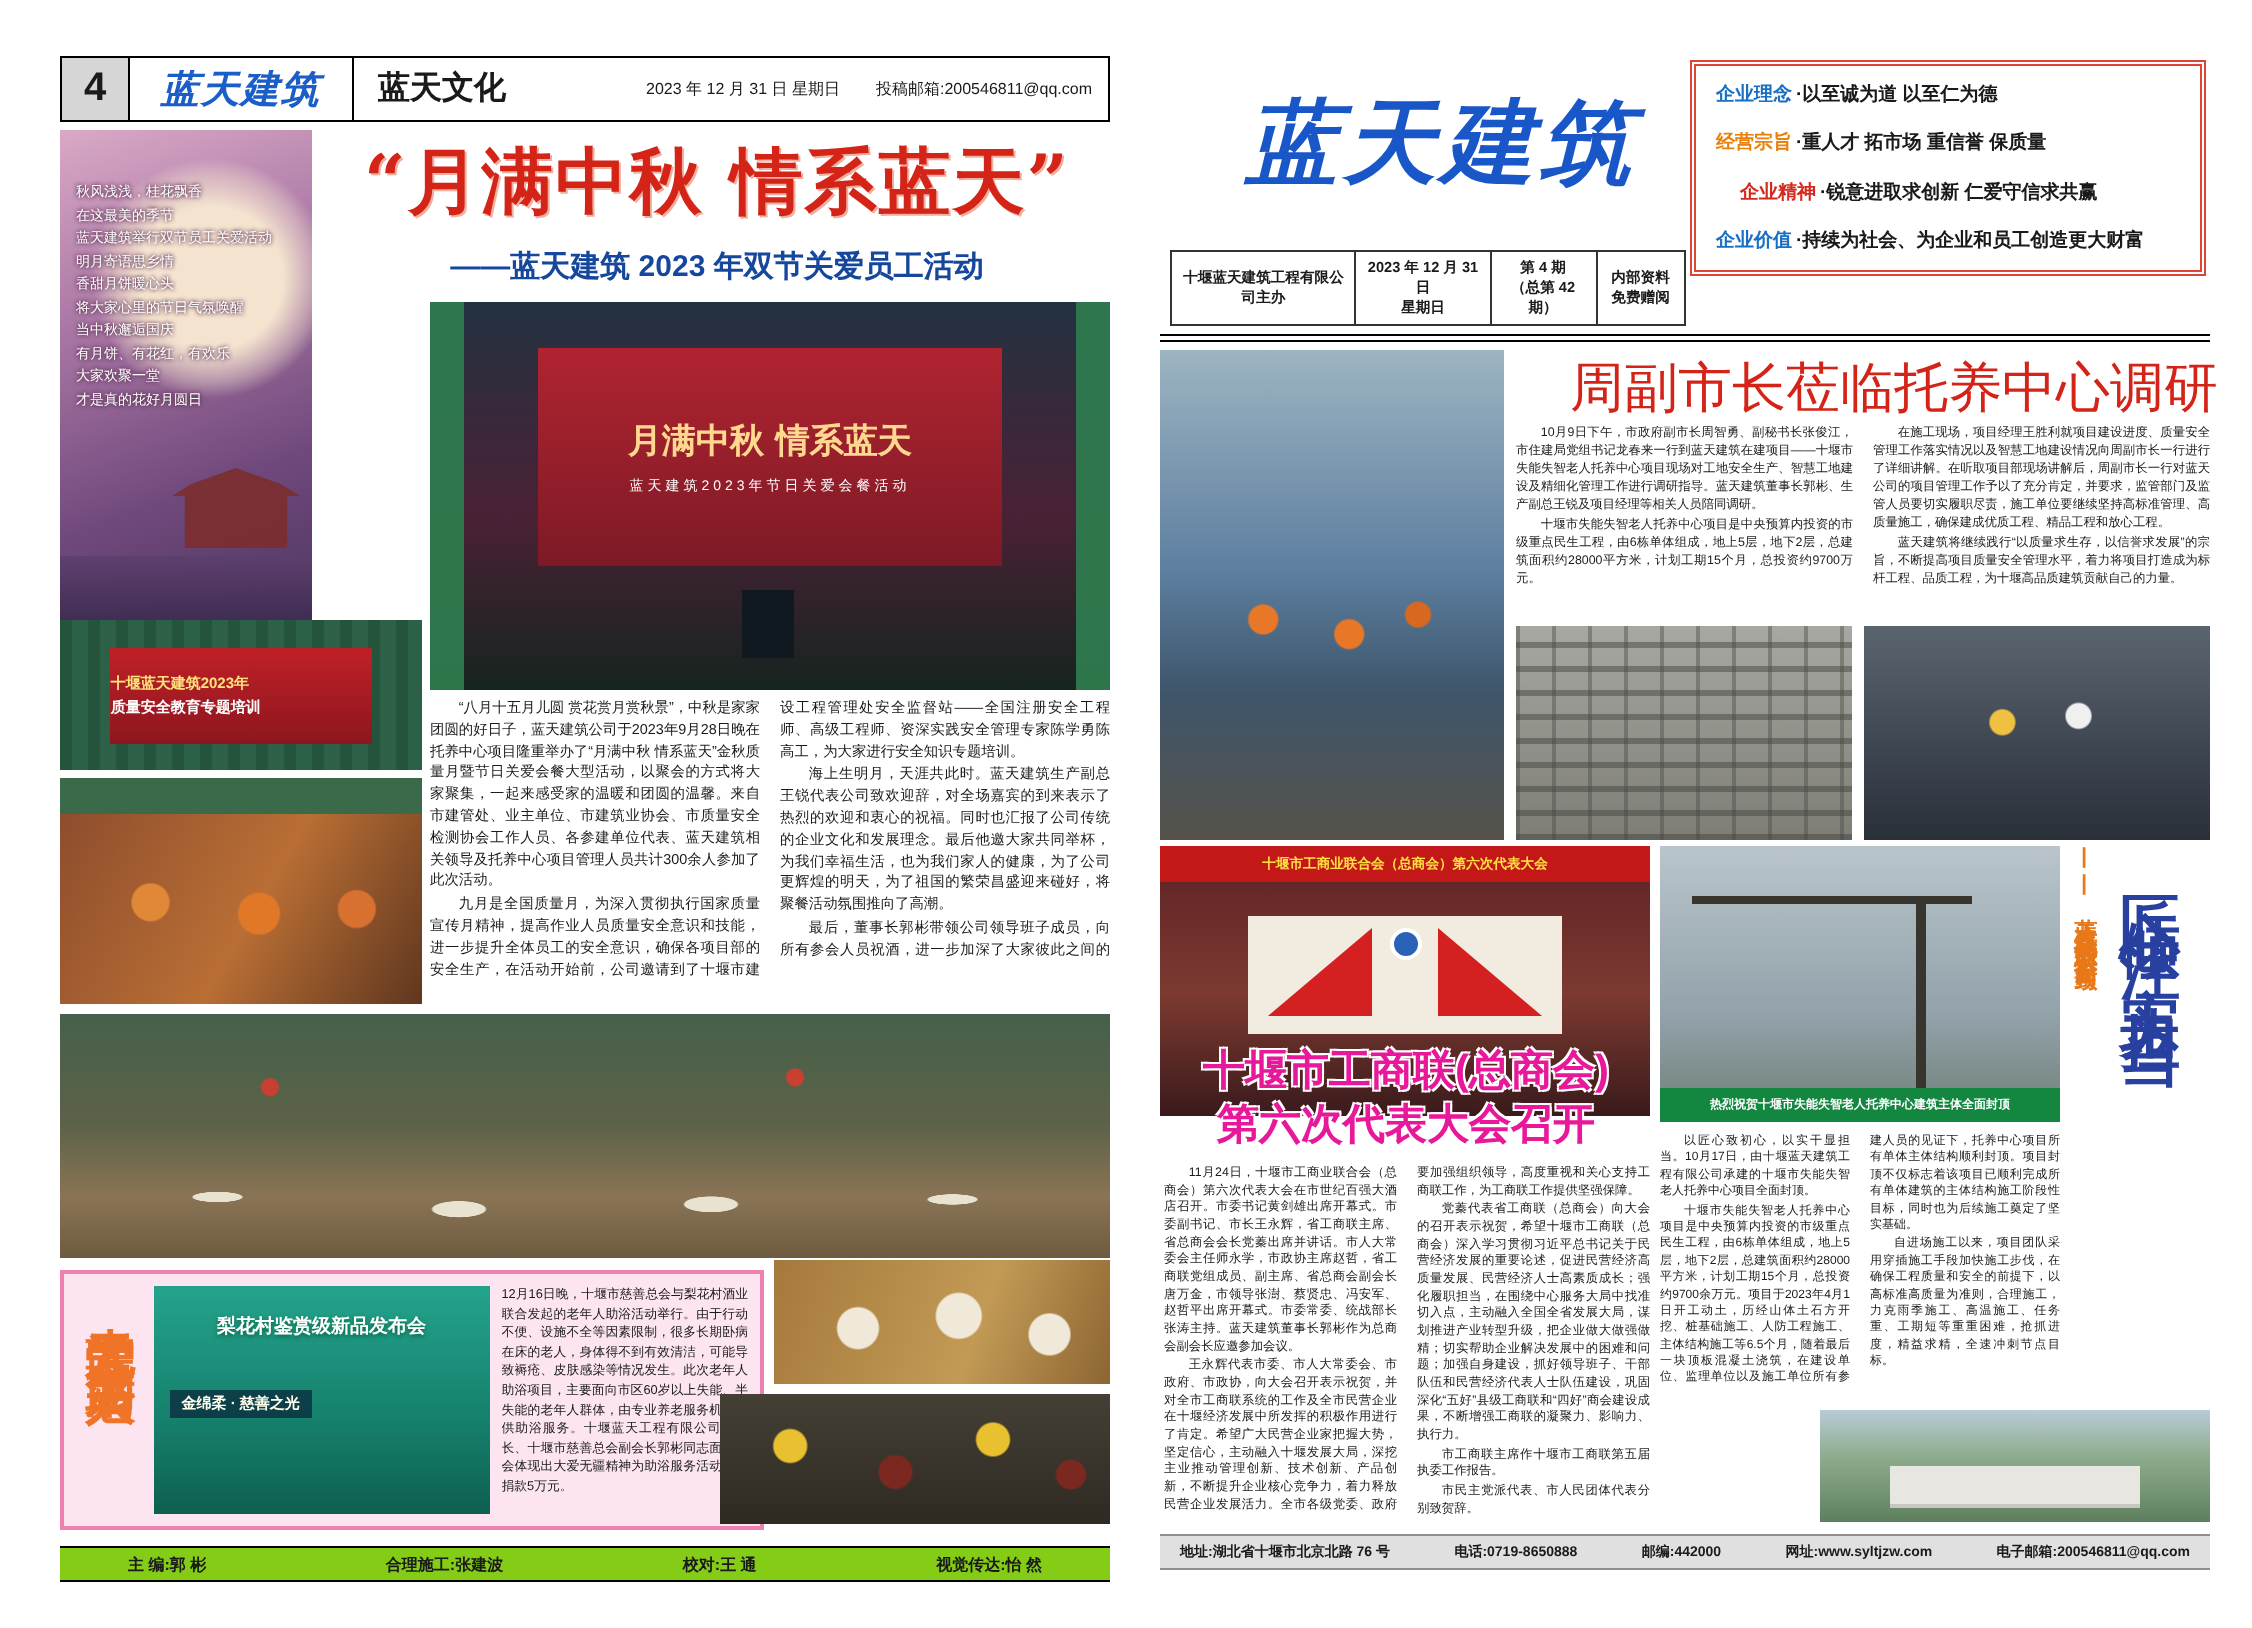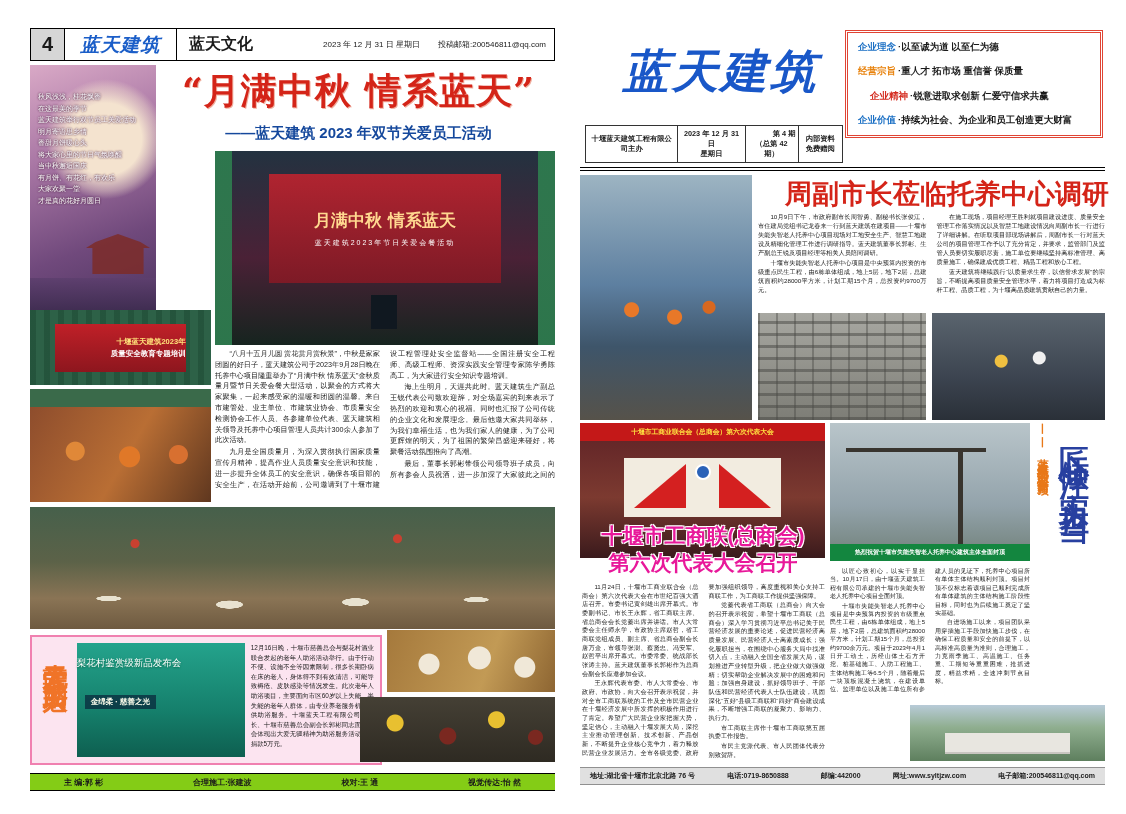--- a/index.html
+++ b/index.html
@@ -43,21 +43,21 @@
     background:linear-gradient(#b02430,#7d1a26); display:flex; flex-direction:column;
     align-items:center; justify-content:center; gap:6px; }
   .stage-title { color:#ffd890; font-family:"DejaVu Serif", serif; font-weight:bold; font-size:17px; white-space:nowrap; }
   .stage-sub { color:#fff; font-size:7px; letter-spacing:2px; }
   .podium { position:absolute; left:46%; bottom:8%; width:26px; height:34px; background:#101820; }
 
   .training-photo { left:0; top:285px; width:181px; height:75px;
     background: repeating-linear-gradient(90deg, rgba(20,60,40,.35) 0 6px, transparent 6px 14px), #2d6147; }
   .training-screen { position:absolute; left:14%; top:18%; width:72%; height:64%;
     background:linear-gradient(#c02028,#8d161e); color:#ffe27a; font-size:7.5px; font-weight:bold;
-    display:flex; flex-direction:column; align-items:flex-end; justify-content:center; gap:2px; }
+    display:flex; flex-direction:column; align-items:flex-start; justify-content:center; gap:2px; }
   .training-screen div:last-child { color:#fff; }
 
   .toast-photo { left:0; top:364px; width:181px; height:113px;
     background: linear-gradient(#3a6a4a 0 16%, transparent 16%),
       radial-gradient(circle at 25% 55%, #e08838 0 9px, transparent 10px),
       radial-gradient(circle at 55% 60%, #e07828 0 10px, transparent 11px),
       radial-gradient(circle at 82% 58%, #d87030 0 9px, transparent 10px),
       linear-gradient(120deg,#8a4a2c,#b96e34 55%,#5f371f); }
 
   .article-body { position:absolute; column-count:2; column-gap:10px; text-align:justify; overflow:hidden; }
@@ -74,22 +74,22 @@
       radial-gradient(circle at 70% 26%, #c84030 0 4px, transparent 5px),
       linear-gradient(#46604b 0%, #5c6248 45%, #8a7455 75%, #6e5a40 100%); }
 
   .charity-box { position:absolute; left:0; top:610px; width:352px; height:130px;
     border:2px solid #f080b0; background:#fce4f0; display:flex; padding:6px; gap:6px; }
   .charity-vertical { writing-mode:vertical-rl; font-size:25px; font-weight:bold; color:#f07428;
     font-family:"DejaVu Serif", serif; line-height:1.15; letter-spacing:2px; }
   .charity-vertical span { display:inline-block; margin:0 2px; }
   .charity-photo { position:relative; width:168px; height:114px; flex:none;
     background:linear-gradient(#24a38c 0%, #157f6b 60%, #0e5f50 100%); }
-  .charity-banner { position:absolute; top:14px; left:0; width:100%; text-align:left;
-    color:#fff; font-weight:normal; font-size:9.5px; text-shadow:0 1px 2px #064; }
+  .charity-banner { position:absolute; top:14px; left:0; width:100%; text-align:center;
+    color:#fff; font-weight:bold; font-size:9.5px; text-shadow:0 1px 2px #064; }
   .charity-tag { position:absolute; top:52px; left:8px; padding:2px 6px; background:rgba(10,40,60,.75);
     color:#ffe; font-size:7.5px; font-weight:bold; }
   .charity-text { flex:1; font-size:6.4px; line-height:1.5; text-align:justify; overflow:hidden; }
 
   .food1-photo { left:357px; top:605px; width:168px; height:62px;
     background: radial-gradient(circle at 25% 55%, #f0e8d8 0 10px, transparent 11px),
       radial-gradient(circle at 55% 45%, #f0e8d8 0 11px, transparent 12px),
       radial-gradient(circle at 82% 60%, #f0e8d8 0 10px, transparent 11px),
       linear-gradient(110deg,#a5793c,#c29a55 60%,#8d6532); }
   .food2-photo { left:330px; top:672px; width:195px; height:65px;
@@ -112,27 +112,27 @@
     border:3px double #e04434; padding:8px 10px; display:flex; flex-direction:column; justify-content:space-between; }
   .value-row { font-size:9.5px; font-weight:bold; white-space:nowrap; }
   .value-label { margin-right:2px; }
   .value-label.blue { color:#1a6fc4; } .value-label.orange { color:#e8820c; } .value-label.red { color:#d42a1e;margin-left:12px; }
 
   .info-table { position:absolute; left:5px; top:100px; width:258px; height:38px;
     border:1px solid #333; display:flex; font-size:7.3px; font-weight:bold; text-align:center; }
   .info-cell { border-right:1px solid #333; display:flex; flex-direction:column; align-items:center;
     justify-content:center; padding:1px 2px; line-height:1.35; }
   .info-cell:last-child { border-right:none; }
-  .info-c1 { flex:1.55; } .info-c2 { flex:1.1; } .info-c3 { flex:.85;align-items:flex-end; } .info-c4 { flex:.7; }
+  .info-c1 { flex:1.55; } .info-c2 { flex:1.1; } .info-c3 { flex:.85; } .info-c4 { flex:.7; }
 
   .double-rule { position:absolute; left:0; top:142px; width:525px; height:4px;
     border-top:1px solid #000; border-bottom:1px solid #000; }
 
   .a1-headline { position:absolute; left:205px; top:151px; width:320px; text-align:right;
-    font-size:27px; font-weight:bold; color:#d42418; white-space:nowrap; }
+    font-size:27px; font-weight:normal; color:#d42418; white-space:nowrap; }
   .a1-body { left:178px; top:188px; width:347px; height:94px; font-size:6.2px; line-height:1.45; }
 
   .visit1-photo { left:0; top:150px; width:172px; height:245px;
     background: radial-gradient(circle at 30% 55%, #e87828 0 7px, transparent 8px),
       radial-gradient(circle at 55% 58%, #e87828 0 7px, transparent 8px),
       radial-gradient(circle at 75% 54%, #d86820 0 6px, transparent 7px),
       linear-gradient(#9db4c2 0%, #5d7fa0 45%, #3e556a 70%, #56524a 100%); }
   .visit2-photo { left:178px; top:288px; width:168px; height:107px;
     background: repeating-linear-gradient(0deg, rgba(70,70,66,.5) 0 3px, transparent 3px 12px),
       repeating-linear-gradient(90deg, rgba(70,70,66,.4) 0 2px, transparent 2px 18px),

